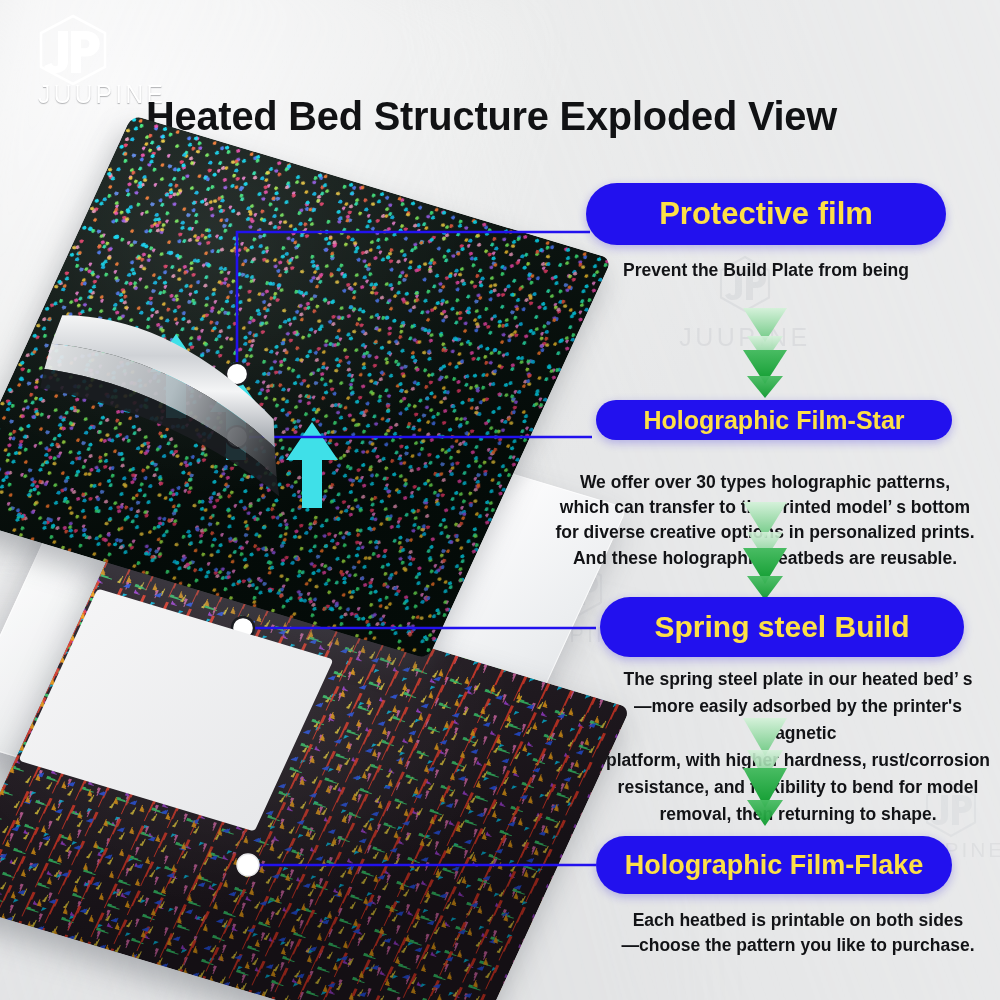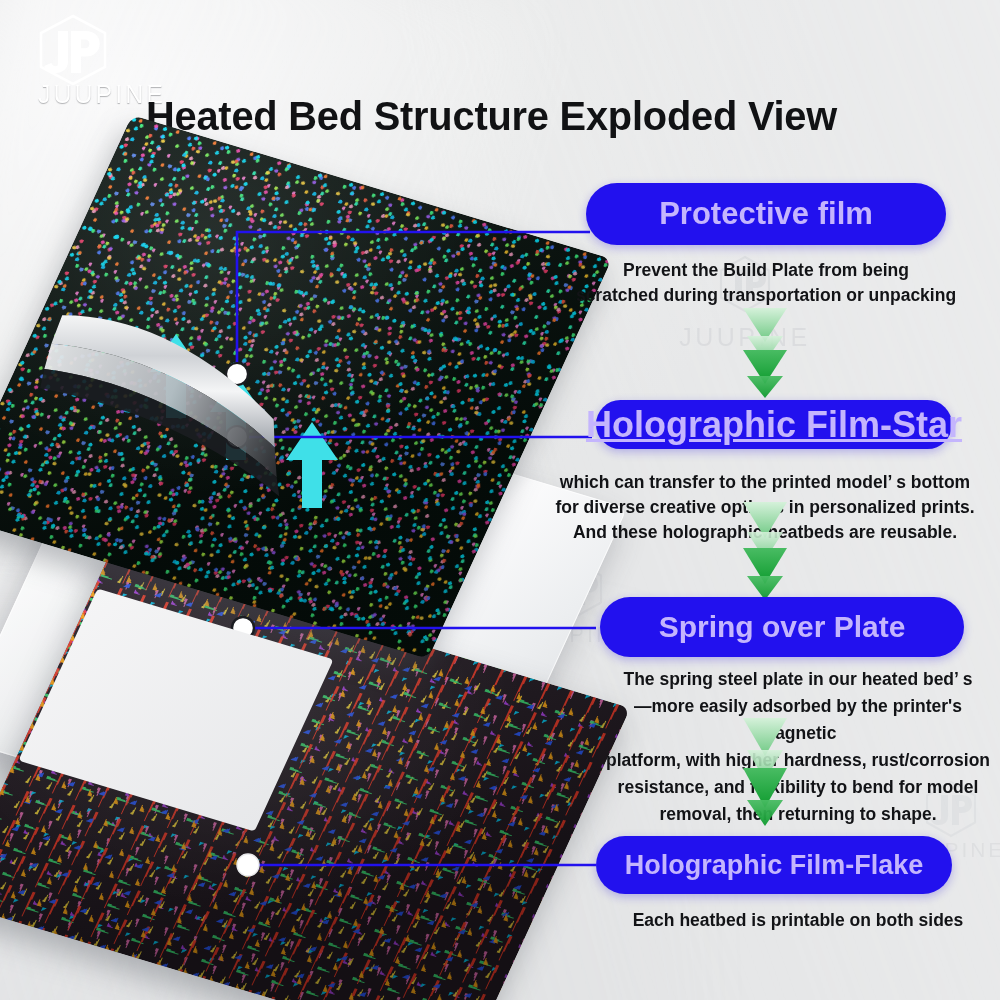--- a/index.html
+++ b/index.html
@@ -160,21 +160,21 @@
     border-radius:4px;
     z-index:2;
   }
 
   
   #connectors{position:absolute;left:0;top:0;width:1000px;height:1000px;pointer-events:none;}
 
   
   .badge{
     position:absolute;display:flex;align-items:center;justify-content:center;
-    border-radius:40px;color:#c4b5fd;font-weight:bold;
+    border-radius:40px;color:#fde047;font-weight:bold;
     font-family:"Liberation Sans",sans-serif;
     box-shadow:0 3px 10px rgba(40,20,220,.28);
     white-space:nowrap;
   }
   .desc{
     position:absolute;
     font-family:Liberation Sans, sans-serif;
     font-weight:bold;color:#121316;
     font-size:17.5px;line-height:1.44;
     text-align:center;
@@ -329,58 +329,58 @@
       <circle cx="243" cy="628" r="11" fill="#ffffff" stroke="#1b1d21" stroke-width="2.4"></circle>
       <circle cx="248" cy="865" r="11" fill="#ffffff" stroke="#e9eaec" stroke-width="1.4"></circle>
     </g>
   </svg>
 
   <div class="badge" id="badge-1" style="left: 586px; top: 183px; width: 360px; height: 62px; font-size: 31px; background: rgb(34, 17, 238);">
     <span>Protective film</span>
   </div>
   <div class="desc" style="left:540px;top:258px;width:452px;">
     <div>Prevent the Build Plate from being</div>
-    <div>scratched during transportation or unpacking</div>
   </div>
 
   <svg class="chevgroup" style="left:733px;top:306px;height:92px;" viewBox="0 0 64 92">
     <defs>
       <linearGradient id="cg1" x1="0" y1="0" x2="0" y2="1">
         <stop offset="0" stop-color="#D5F1DA"></stop>
           <stop offset="1" stop-color="#6DC882"></stop>
       </linearGradient>
       <linearGradient id="cg2" x1="0" y1="0" x2="0" y2="1">
         <stop offset="0" stop-color="#49BC63"></stop>
           <stop offset="1" stop-color="#0E9B2E"></stop>
       </linearGradient>
     </defs>
     <path d="M10 2 H54 L32 36 L10 2 Z" fill="url(#cg1)"></path>
     <path d="M14 30 H50 L32 56 L14 30 Z" fill="url(#cg1)" opacity=".9"></path>
     <path d="M10 44 H54 L32 78 L10 44 Z" fill="url(#cg2)"></path>
     <path d="M14 70 H50 L32 92 L14 70 Z" fill="url(#cg2)" opacity=".95"></path>
   </svg>
 
-  <div class="badge" id="badge-2" style="left: 596px; top: 400px; width: 356px; height: 49px; font-size: 36px; background: rgb(34, 17, 238); text-decoration: underline;">
+  <div class="badge" id="badge-2" style="left: 596px; top: 400px; width: 356px; height: 40px; font-size: 25px; background: rgb(34, 17, 238);">
     <span>Holographic Film-Star</span>
   </div>
   <div class="desc" style="left:530px;top:470px;width:470px;">
+    <div>We offer over 30 types holographic patterns,</div>
     <div>which can transfer to the printed model’ s bottom</div>
     <div> for diverse creative options in personalized prints.</div>
     <div>And these holographic heatbeds are reusable.</div>
   </div>
 
   <svg class="chevgroup" style="left:733px;top:500px;height:100px;" viewBox="0 0 64 100">
     <path d="M10 2 H54 L32 38 L10 2 Z" fill="url(#cg1)"></path>
     <path d="M14 32 H50 L32 60 L14 32 Z" fill="url(#cg1)" opacity=".9"></path>
     <path d="M10 48 H54 L32 84 L10 48 Z" fill="url(#cg2)"></path>
     <path d="M14 76 H50 L32 100 L14 76 Z" fill="url(#cg2)" opacity=".95"></path>
   </svg>
 
   <div class="badge" id="badge-3" style="left: 600px; top: 597px; width: 364px; height: 60px; font-size: 30px; background: rgb(34, 17, 238);">
-    <span>Spring over Plate</span>
+    <span>Spring steel Build</span>
   </div>
   <div class="desc left" style="left:598px;top:666px;width:400px;line-height:1.54;">
     <div>The spring steel plate in our heated bed’ s</div>
     <div>—more easily adsorbed by the printer's magnetic</div>
     <div>platform, with higher hardness, rust/corrosion</div>
     <div>resistance, and flexibility to bend for model</div>
     <div>removal, then returning to shape.</div>
   </div>
 
   <svg class="chevgroup" style="left:733px;top:716px;height:110px;" viewBox="0 0 64 110">
@@ -388,15 +388,16 @@
     <path d="M14 34 H50 L32 64 L14 34 Z" fill="url(#cg1)" opacity=".9"></path>
     <path d="M10 52 H54 L32 92 L10 52 Z" fill="url(#cg2)"></path>
     <path d="M14 84 H50 L32 110 L14 84 Z" fill="url(#cg2)" opacity=".95"></path>
   </svg>
 
   <div class="badge" id="badge-4" style="left: 596px; top: 836px; width: 356px; height: 58px; font-size: 27px; background: rgb(34, 17, 238);">
     <span>Holographic Film-Flake</span>
   </div>
   <div class="desc left" style="left:598px;top:908px;width:400px;">
     <div>Each heatbed is printable on both sides</div>
+    <div>—choose the pattern you like to purchase.</div>
   </div>
 
 </div>
 
 </body></html>

